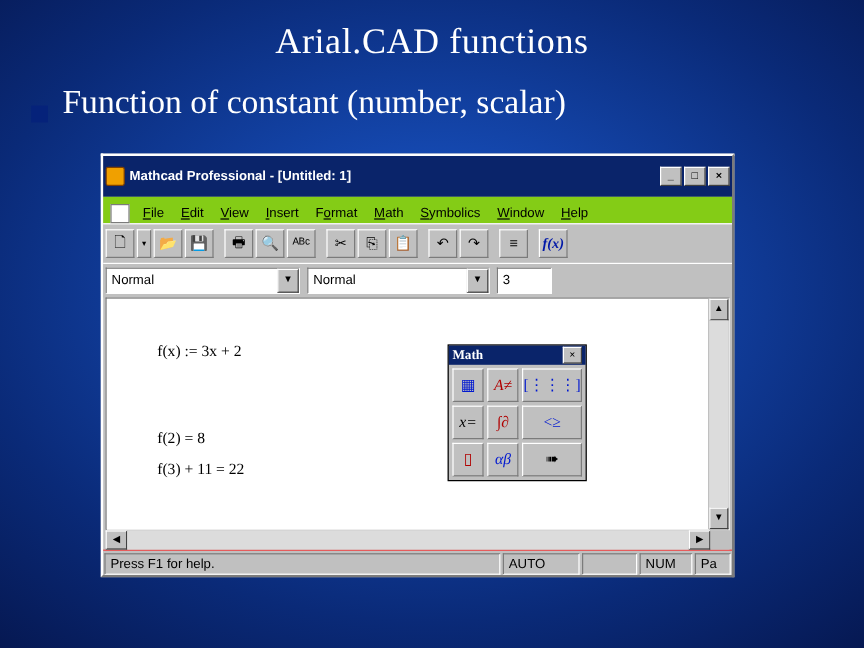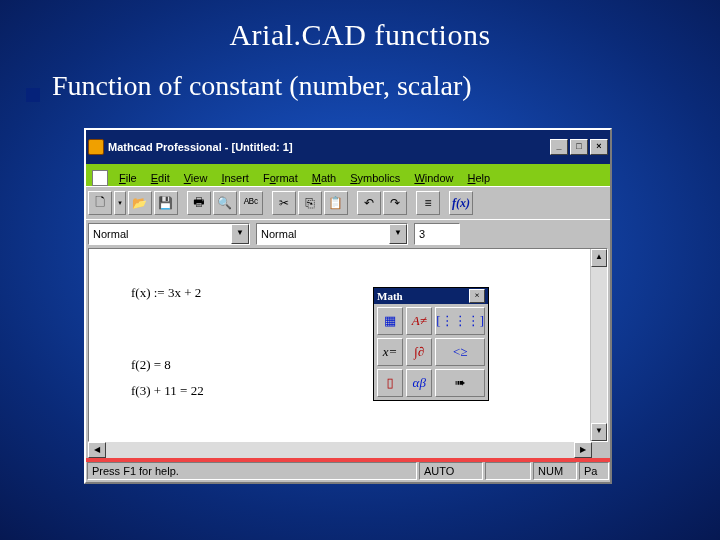--- a/index.html
+++ b/index.html
@@ -31,21 +31,21 @@
   .docarea{display:flex;height:192px;background:#c0c0c0}
   .workspace{flex:1;background:#fff;position:relative;font-family:"Times New Roman",serif;font-size:13px;border-right:1px solid #c0c0c0}
   .workspace .eq{position:absolute;left:42px}
   .scroll-v{width:16px;background:#c0c0c0;display:flex;flex-direction:column}
   .sb-btn{height:16px;background:#c0c0c0;border:1px solid #fff;border-right-color:#404040;border-bottom-color:#404040;font-size:8px;text-align:center;line-height:14px}
   .sb-track{flex:1;background:#dcdcdc}
   .scroll-h{height:16px;display:flex;background:#c0c0c0;margin:0 2px}
   .scroll-h .sb-btn{width:16px;height:14px}
   .scroll-h .sb-track{flex:1;background:#dcdcdc}
   .scroll-h .corner{width:16px;background:#c0c0c0}
-  .status{display:flex;height:20px;align-items:flex-start;border-top:4px solid #ef4444;background:#c0c0c0}
+  .status{display:flex;height:20px;align-items:flex-end;border-top:1px solid #ef4444;background:#c0c0c0}
   .status .pane{border:1px solid #7b7b7b;border-right-color:#fff;border-bottom-color:#fff;height:16px;line-height:16px;padding:0 4px;margin:0 1px}
   .status .main{flex:1}
   
   .palette{position:absolute;left:284px;top:38px;width:114px;background:#c0c0c0;border:1px solid #000}
   .palette .ptitle{height:16px;background:#0a246a;color:#fff;font-weight:bold;font-size:11px;display:flex;align-items:center;padding:0 3px}
   .palette .ptitle .pclose{margin-left:auto;width:14px;height:12px;background:#c0c0c0;border:1px solid #fff;border-right-color:#404040;border-bottom-color:#404040;font-size:9px;text-align:center;line-height:10px;color:#000}
   .palette .grid{display:grid;grid-template-columns:repeat(3,1fr);padding:3px;gap:3px}
   .palette .pb{height:26px;background:#c0c0c0;border:1px solid #fff;border-right-color:#7b7b7b;border-bottom-color:#7b7b7b;display:flex;align-items:center;justify-content:center;font-size:13px}
   .blue{color:#0018d0}
   .red{color:#b00000}

